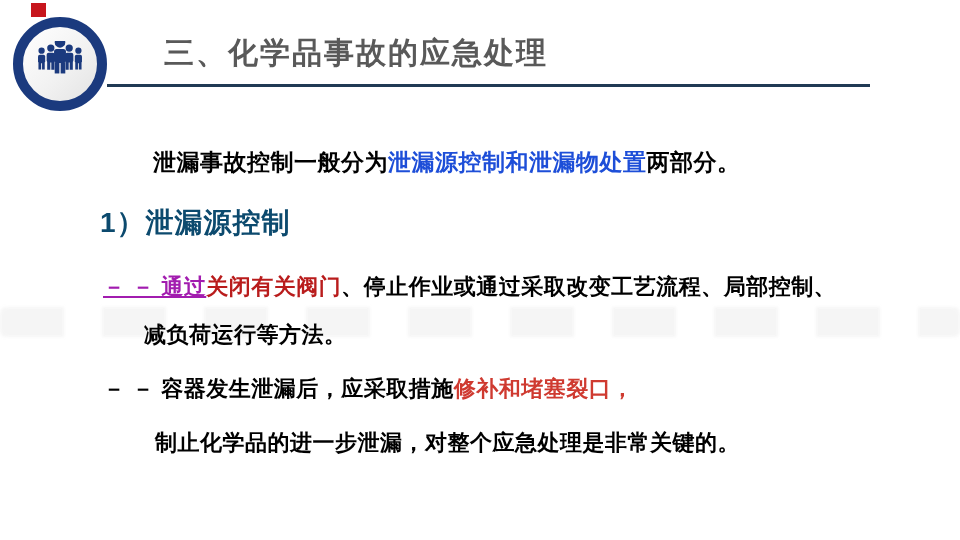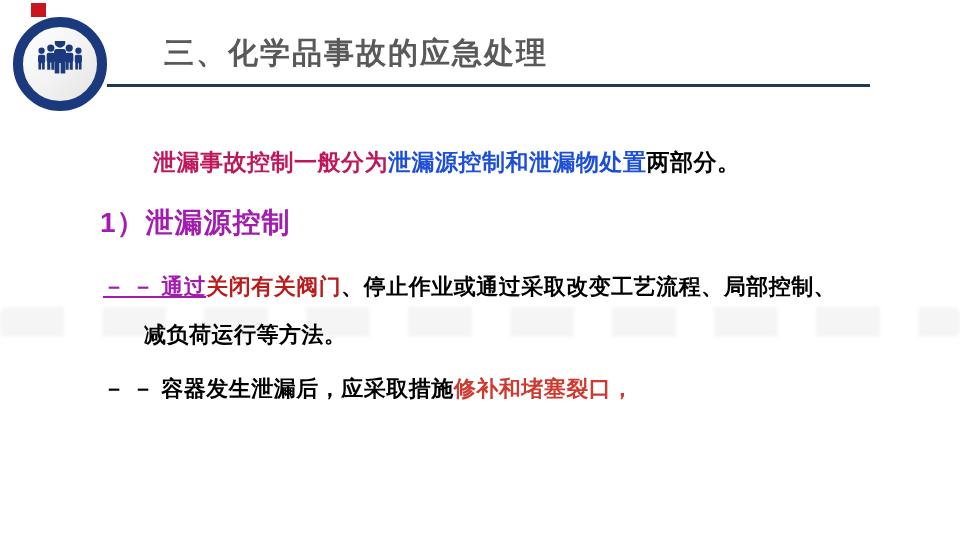--- a/index.html
+++ b/index.html
@@ -18,21 +18,21 @@
     position:absolute;left:164px;top:33px;margin:0;
     font-size:30px;font-weight:bold;color:#595959;letter-spacing:2px;white-space:nowrap;
   }
   .title-underline{position:absolute;left:107px;top:84px;width:763px;height:3px;background:#203a54;}
   .intro{
     position:absolute;left:153px;top:147px;margin:0;
     font-size:23px;font-weight:bold;color:#000;white-space:nowrap;letter-spacing:.5px;
   }
   .section-heading{
     position:absolute;left:100px;top:204px;margin:0;
-    font-size:28px;font-weight:bold;color:#a21caf;letter-spacing:1px;white-space:nowrap;
+    font-size:28px;font-weight:bold;color:#0c4a6e;letter-spacing:1px;white-space:nowrap;
   }
   .line{
     position:absolute;margin:0;font-size:22px;font-weight:600;color:#000;
     white-space:nowrap;letter-spacing:.5px;z-index:2;
   }
   .b1l1{left:103px;top:272px;}
   .b1l2{left:144px;top:320px;}
   .b2l1{left:103px;top:374px;}
   .b2l2{left:155px;top:428px;}
   .wm-band{
@@ -96,29 +96,30 @@
             <rect x="1" y="6" width="7" height="17"></rect>
           </g>
         </g>
       </svg>
     </span>
   </div>
 
   <h1 class="title">三、化学品事故的应急处理</h1>
   <div class="title-underline"></div>
 
-  <p class="intro"><span style="color: #be185d;">泄漏事故控制一般分为</span><span style="color: #1d4ed8;">泄漏源控制和泄漏物处置</span><span style="color: rgb(0, 0, 0);">两部分。</span></p>
+  <p class="intro"><span style="color: #000000;">泄漏事故控制一般分为</span><span style="color: #1d4ed8;">泄漏源控制和泄漏物处置</span><span style="color: rgb(0, 0, 0);">两部分。</span></p>
 
   <h2 class="section-heading">1）泄漏源控制</h2>
 
   <div class="wm-band"></div>
 
   <p class="line b1l1"><span style="color: #a21caf; text-decoration: underline;">－ － 通过</span><span style="color: #b91c1c;">关闭有关阀门</span><span style="color: rgb(0, 0, 0);">、停止作业或通过采取改变工艺流程、局部控制、</span></p>
   <p class="line b1l2"><span style="color: rgb(0, 0, 0);">减负荷运行等方法。</span></p>
   <p class="line b2l1"><span style="color: rgb(0, 0, 0);">－ － 容器发生泄漏后，应采取措施</span><span style="color: rgb(207, 58, 48);">修补和堵塞裂口，</span></p>
+  <p class="line b2l2"><span style="color: rgb(0, 0, 0);">制止化学品的进一步泄漏，对整个应急处理是非常关键的。</span></p>
 
   <div class="brand">
     <span>
       <svg width="46" height="36" viewBox="0 0 46 36" xmlns="http://www.w3.org/2000/svg">
         <g stroke="#cdcdcd" stroke-width="1.8" fill="#fafafa">
           <circle cx="13" cy="12" r="9"></circle>
           <path d="M7 19 l-2.5 5.5 L11 21 z" stroke-width="1.2"></path>
           <circle cx="30" cy="19" r="11" fill="#ffffff"></circle>
           <path d="M24 28.5 l-3.5 6 L28 30.5 z" stroke-width="1.2"></path>
         </g>

